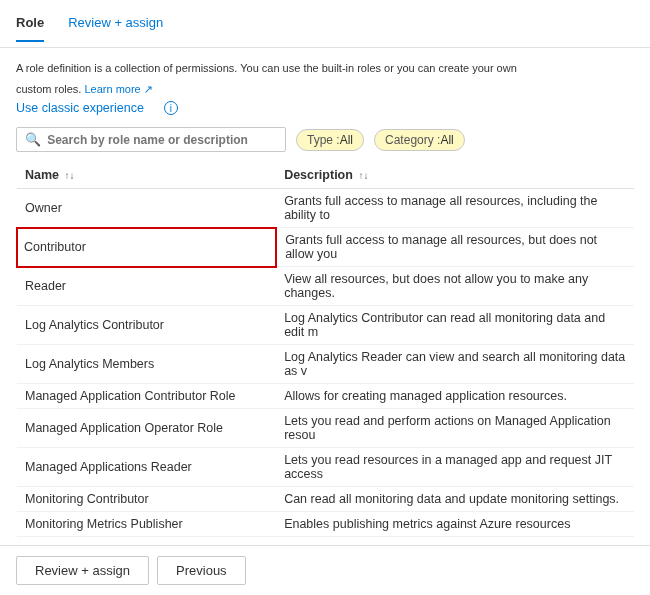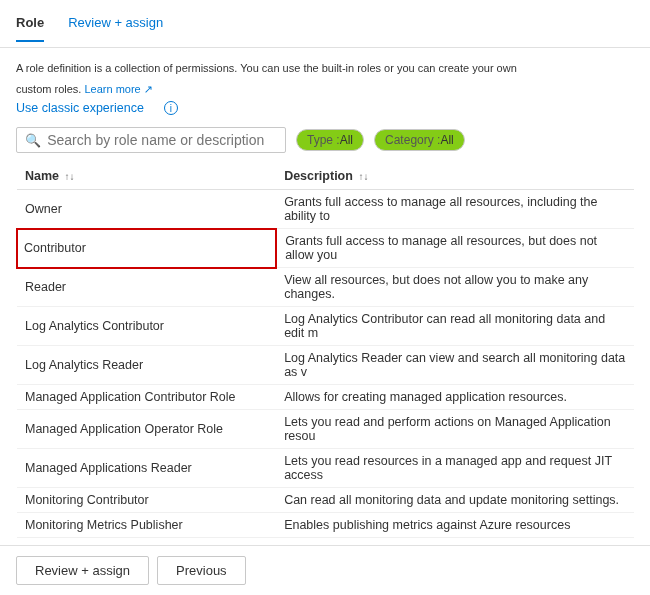--- a/index.html
+++ b/index.html
@@ -101,41 +101,42 @@
       border-radius: 2px;
       padding: 4px 8px;
       width: 270px;
       gap: 6px;
       background: #fff;
     }
 
     .search-box input {
       border: none;
       outline: none;
-      font-size: 14px;
+      font-size: 12px;
       color: #a21caf;
       width: 100%;
       background: transparent;
+      font-weight: bold;
     }
 
     .search-icon-svg {
       color: #555;
       font-size: 13px;
     }
 
     .filter-badge {
       display: flex;
       align-items: center;
       border: 1px solid #c8c8c8;
       border-radius: 12px;
       padding: 3px 10px;
       font-size: 12px;
       color: #333;
       cursor: pointer;
-      background: #84cc16;
+      background: #fef9c3;
     }
 
     .filter-badge span.label { color: #555; }
     .filter-badge span.value { color: #333; font-weight: 500; }
 
     .table-container {
       width: 100%;
       overflow-x: hidden;
       overflow-y: auto;
       max-height: 380px;
@@ -272,21 +273,21 @@
           </tr>
           <tr>
             <td>Reader</td>
             <td>View all resources, but does not allow you to make any changes.</td>
           </tr>
           <tr>
             <td>Log Analytics Contributor</td>
             <td>Log Analytics Contributor can read all monitoring data and edit m</td>
           </tr>
           <tr>
-            <td>Log Analytics Reader</td>
+            <td>Log Analytics Members</td>
             <td>Log Analytics Reader can view and search all monitoring data as v</td>
           </tr>
           <tr>
             <td>Managed Application Contributor Role</td>
             <td>Allows for creating managed application resources.</td>
           </tr>
           <tr>
             <td>Managed Application Operator Role</td>
             <td>Lets you read and perform actions on Managed Application resou</td>
           </tr>

